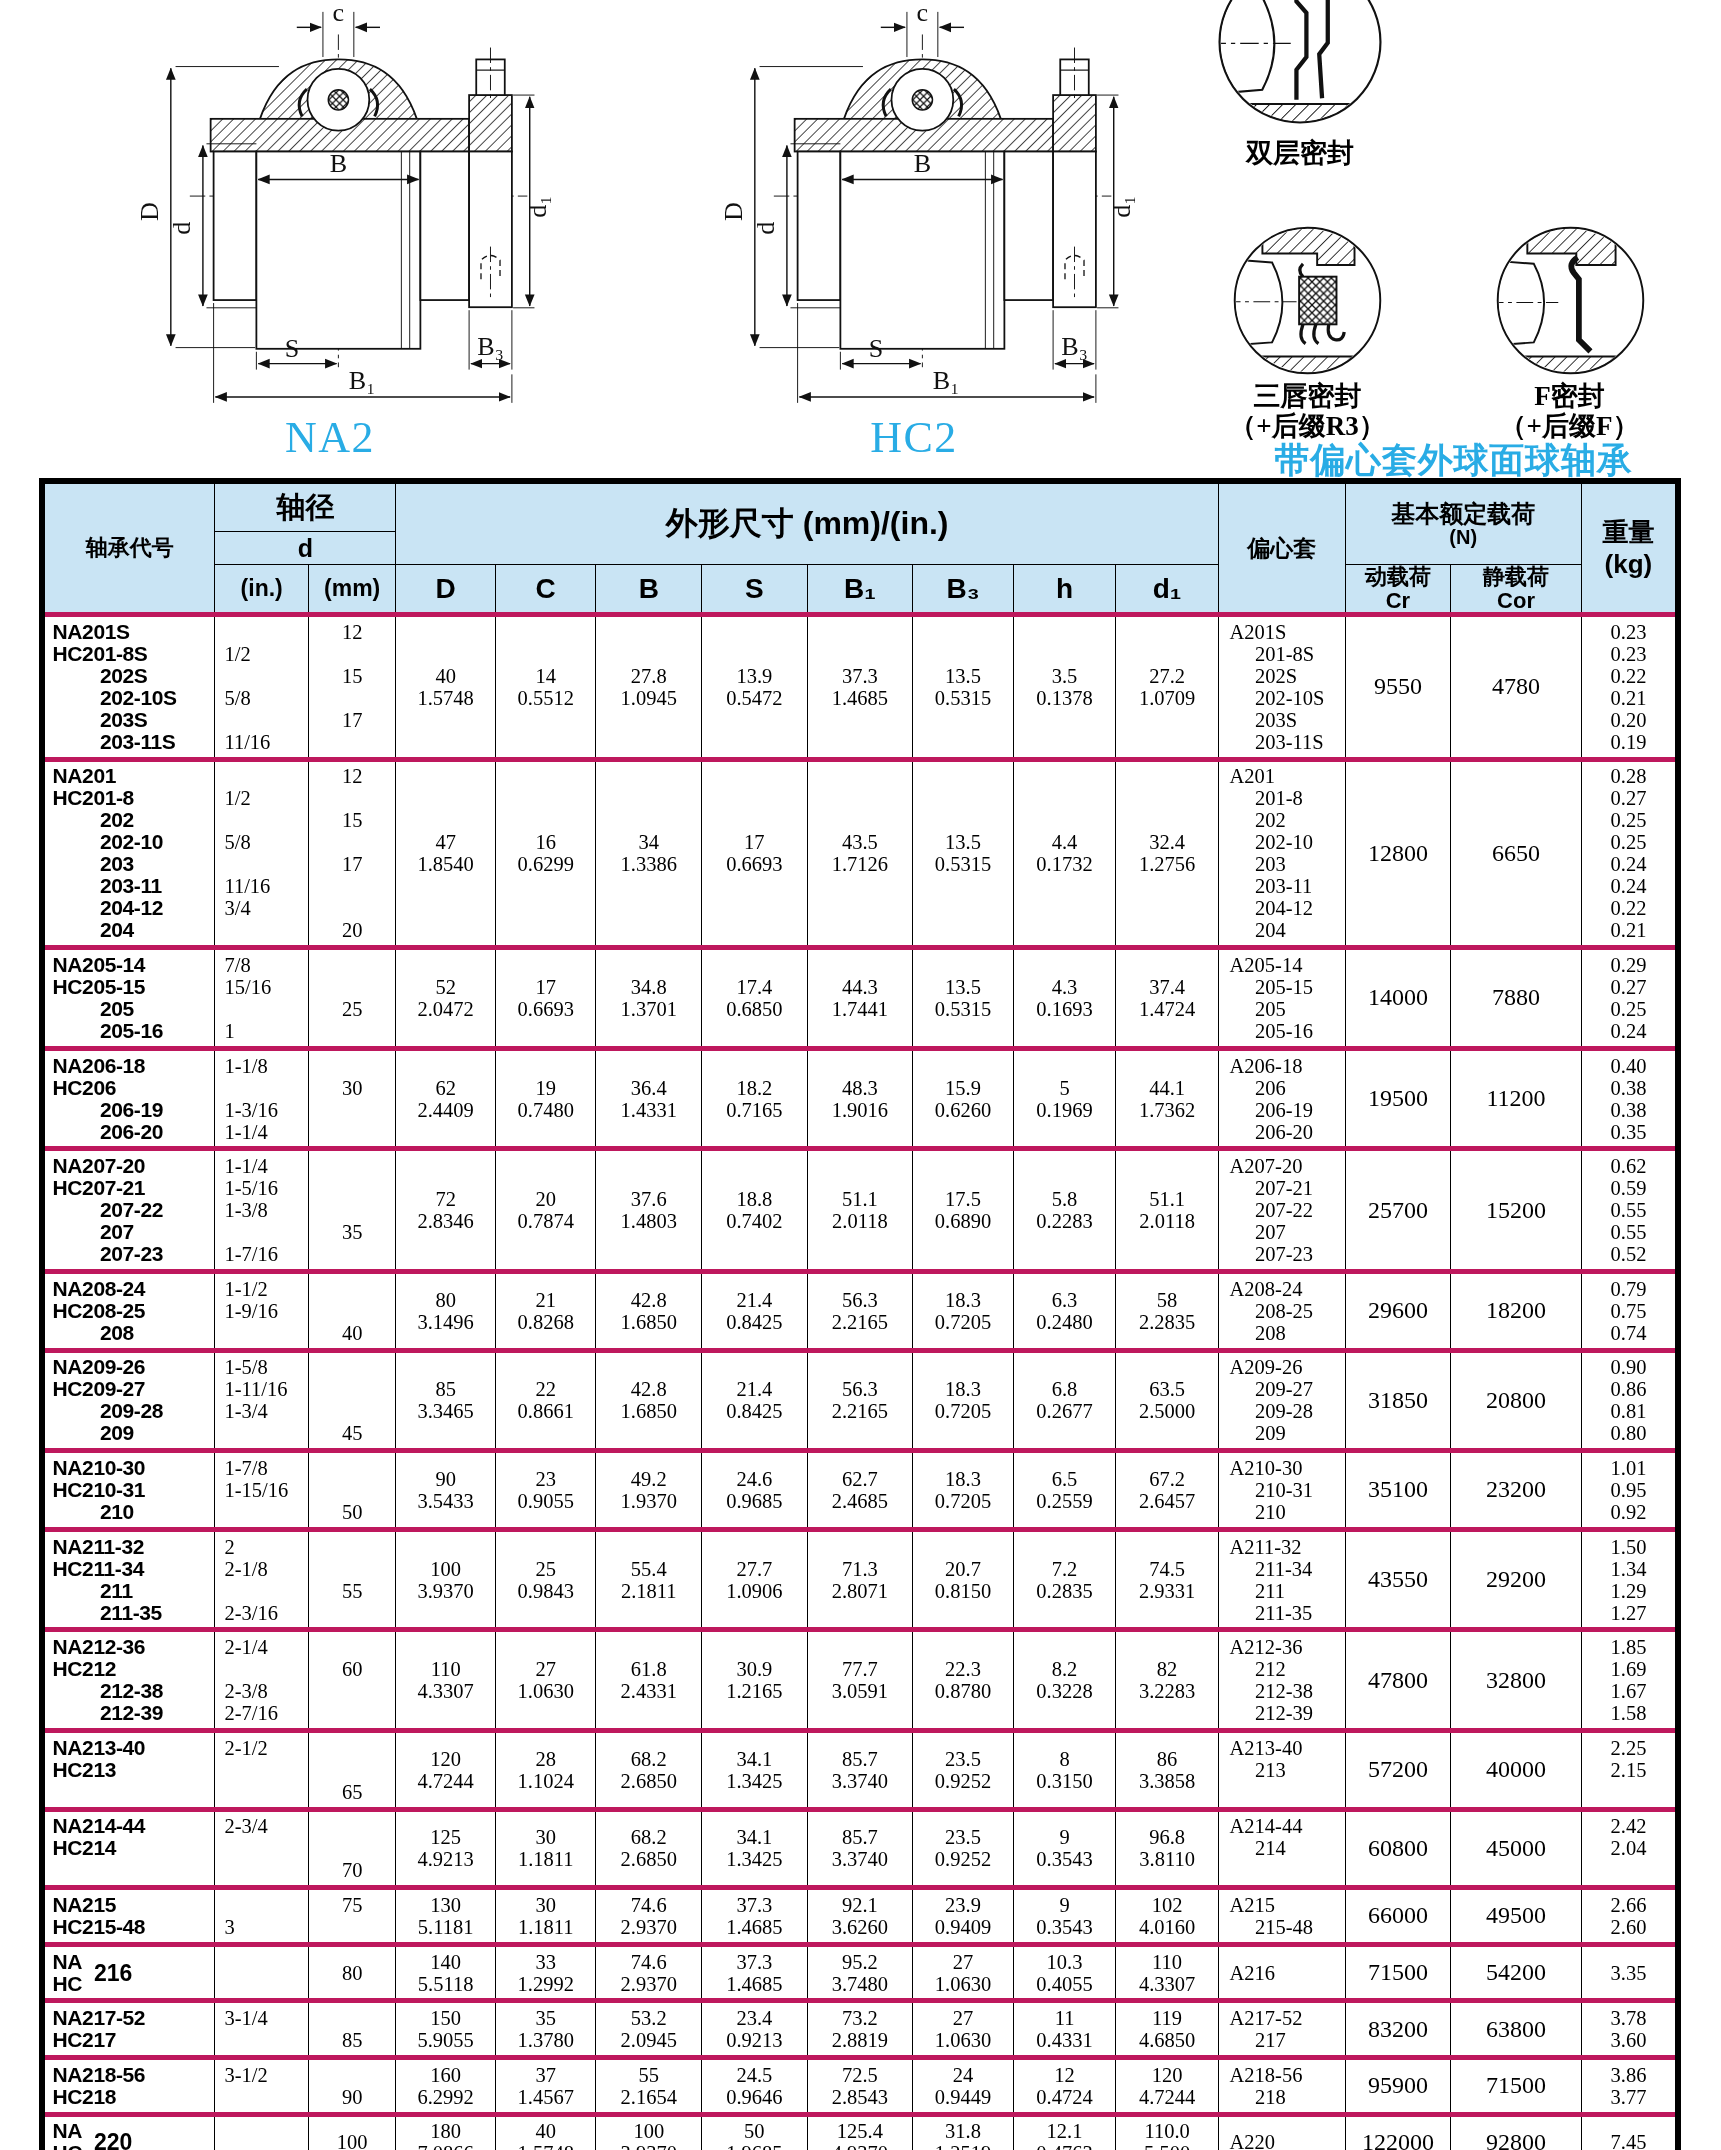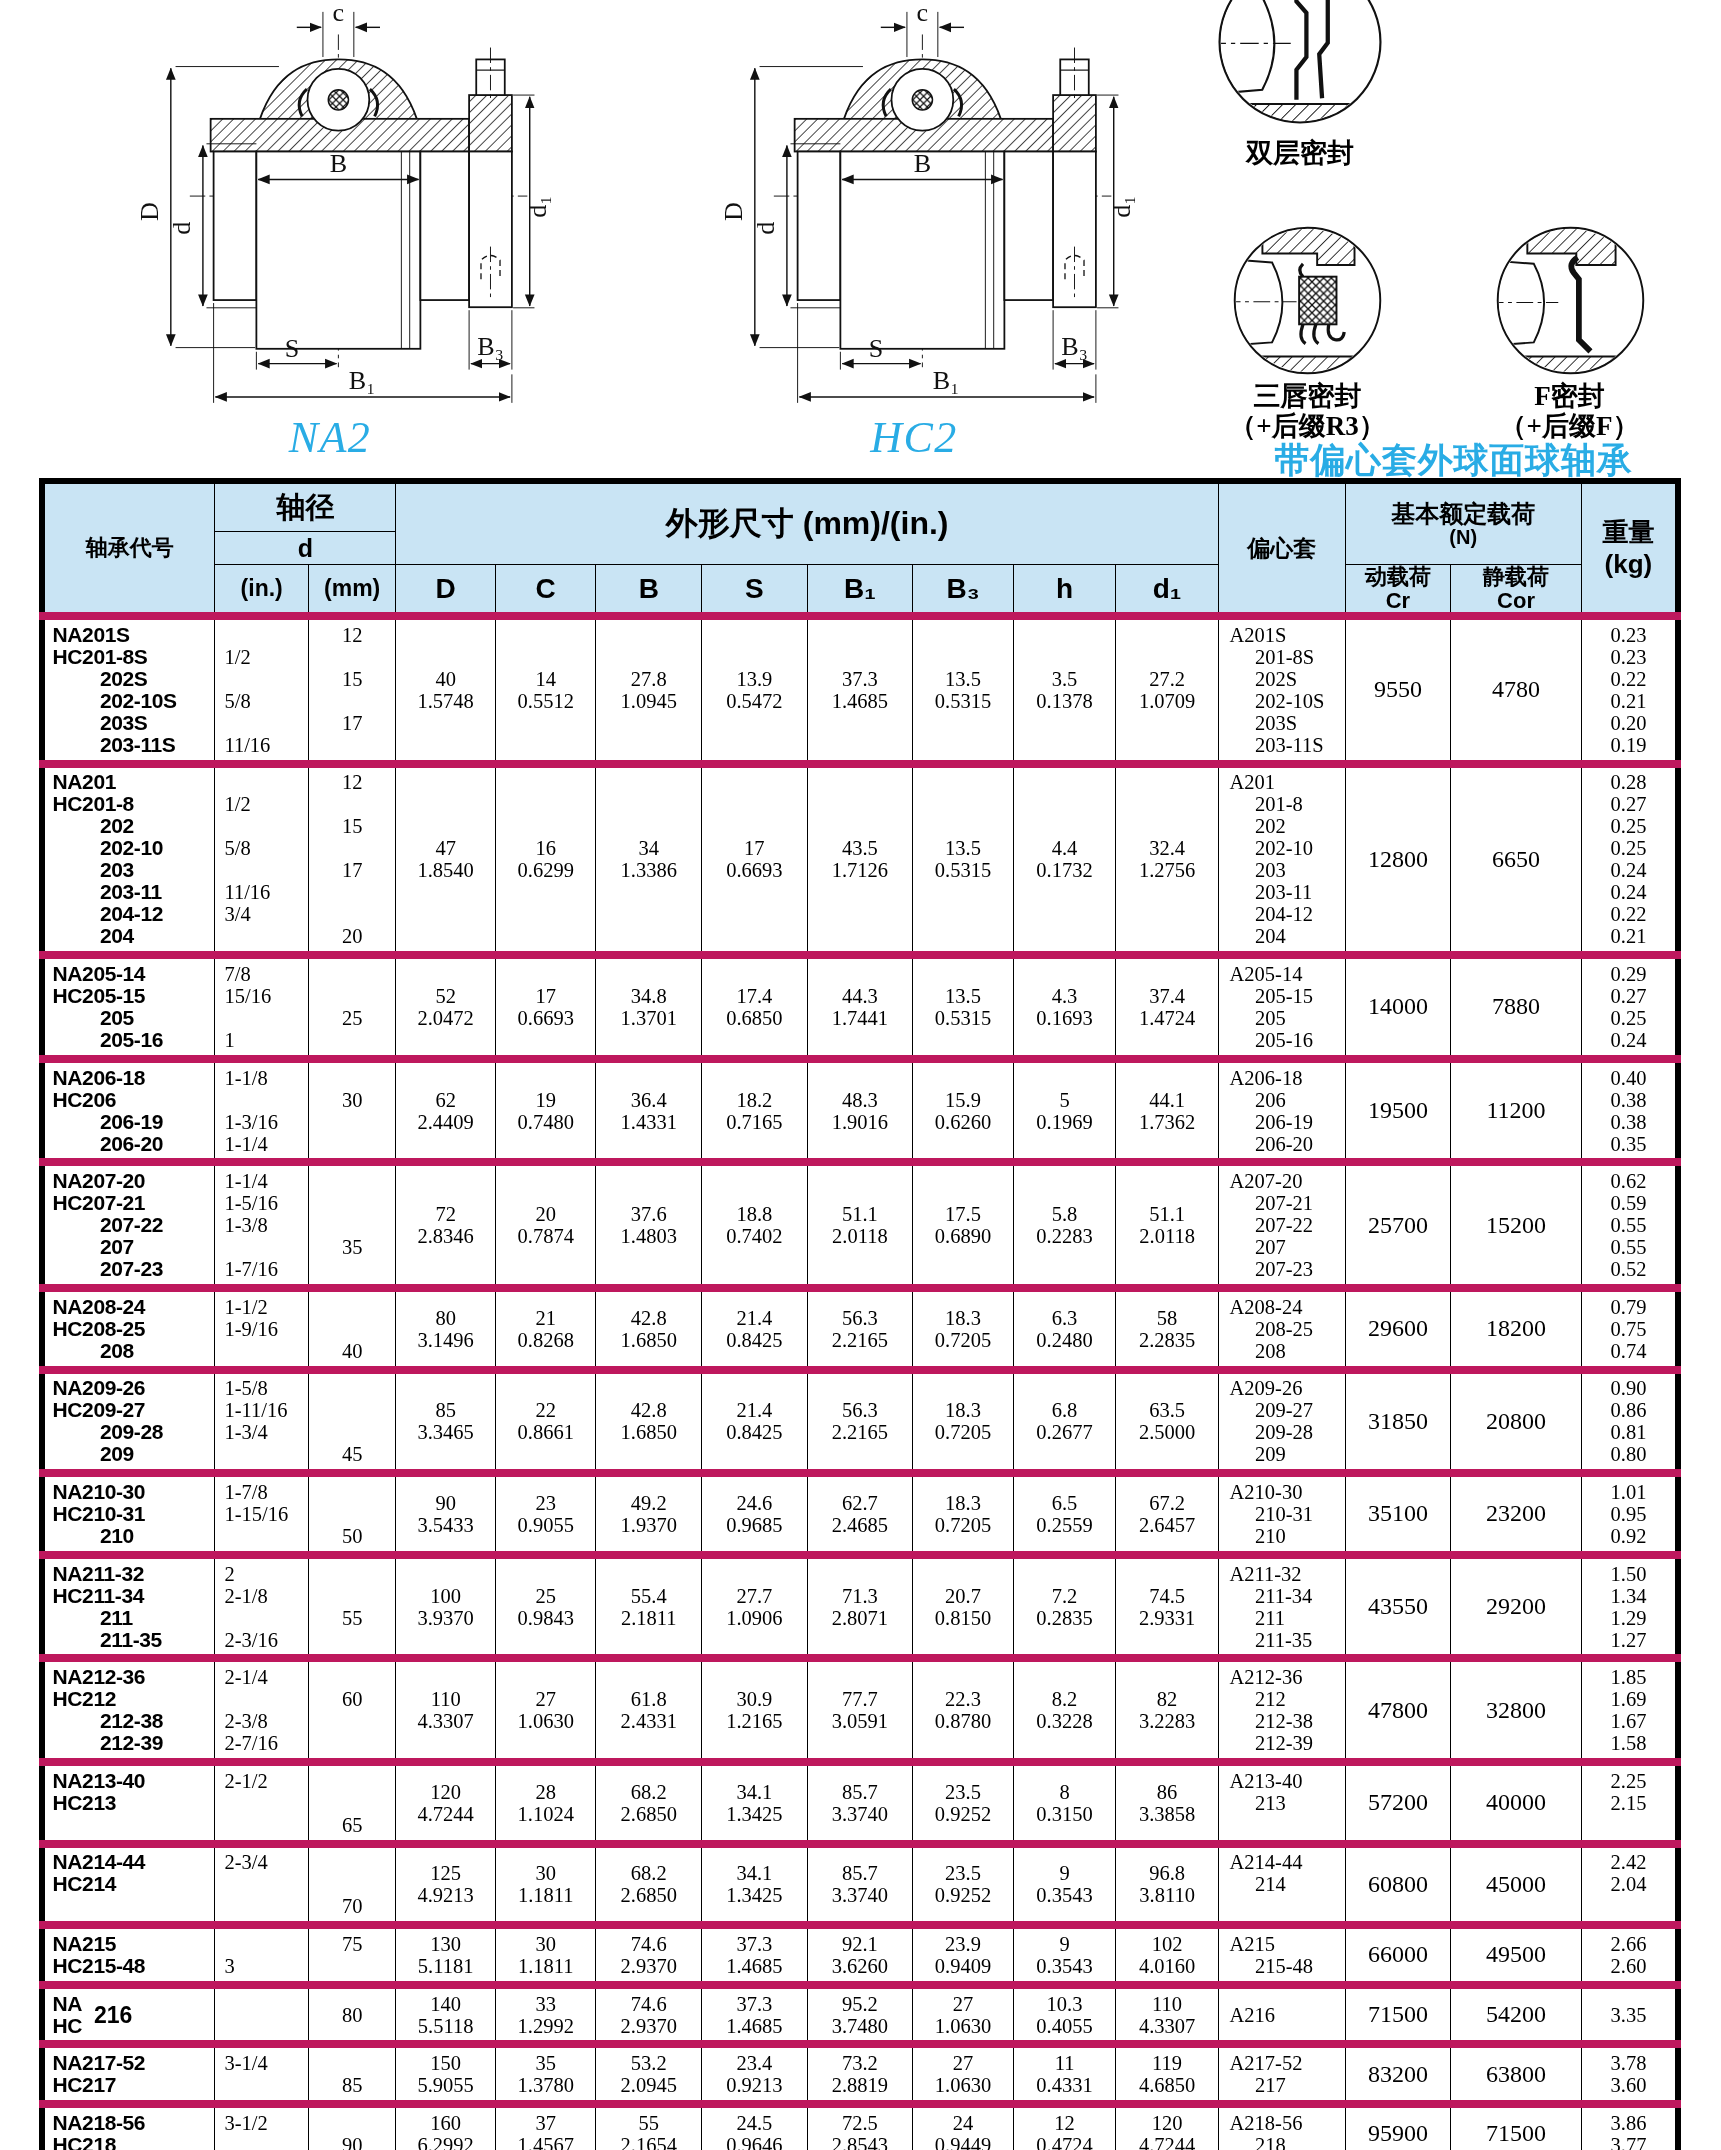--- a/index.html
+++ b/index.html
@@ -6,21 +6,21 @@
   body{width:1721px;height:2151px;font-family:"Liberation Sans","DejaVu Sans",sans-serif;color:#000;}
   .page{position:relative;width:1721px;height:2151px;overflow:hidden;background:#fff;}
 
   
   .figures{position:absolute;left:0;top:0;width:1721px;height:475px;}
   .fig{position:absolute;top:0;width:584px;height:475px;}
   .fig-na2{left:38px;}
   .fig-hc2{left:622px;}
   .fig svg{display:block;width:577px;height:410px;}
   .fig figcaption{text-align:center;font-family:"Liberation Serif","DejaVu Serif",serif;
-    font-size:44px;color:#29ace5;margin-top:1.5px;letter-spacing:1.5px;font-style:italic;}
+    font-size:44px;color:#29ace5;margin-top:1.5px;letter-spacing:1.5px;}
   .seals{position:absolute;left:1203px;top:0;width:501px;height:475px;}
   .seal-svg{position:absolute;}
   .seal-label{position:absolute;text-align:center;font-weight:bold;font-size:27px;
     font-family:"Liberation Serif","DejaVu Serif",serif;}
   .series-title{position:absolute;left:0;top:437px;width:501px;text-align:center;
     font-weight:bold;font-size:35px;color:#29ace5;letter-spacing:0.8px;}
 
   .dlab{font-family:"Liberation Serif","DejaVu Serif",serif;font-size:44px;fill:#111;}
   .cl{stroke:#111;stroke-width:1.6;stroke-dasharray:26 7 6 7;fill:none;}
   .ext{stroke:#111;stroke-width:1.6;fill:none;}
@@ -39,21 +39,21 @@
   .h-dims{font-size:32px;}
   .h-dimcol{font-size:28px;height:44px;}
   .h-ecc{font-size:23px;}
   .h-load{font-size:24px;line-height:27px;}
   .h-load .sub{font-size:20px;line-height:21px;}
   .h-ld2{font-size:22px;line-height:23.5px;height:44px;}
   .h-wt{font-size:26px;line-height:32px;}
 
   td{border-left:1.5px solid #000;border-right:1.5px solid #000;vertical-align:middle;
      padding:3.8px 0;background:#fff;}
-  tbody tr{border-top:8px solid #be185d;}
+  tbody tr{border-top:5px solid #be185d;}
   .ln{height:22px;line-height:22px;font-size:20.5px;text-align:center;white-space:nowrap;
       font-family:"Liberation Serif","DejaVu Serif",serif;}
   td.codes .ln{font-family:"Liberation Sans","DejaVu Sans",sans-serif;font-weight:bold;
       font-size:21px;letter-spacing:-0.4px;}
   td.codes .flush{text-align:left;padding-left:7.6px;}
   td.codes .indent{text-align:left;padding-left:55px;}
   td.ecc .ln{text-align:left;padding-left:10.6px;}
   td.ecc .indent{padding-left:36px;}
   td.din .ln{text-align:left;padding-left:9px;}
   td.loadv{text-align:center;font-family:"Liberation Serif","DejaVu Serif",serif;font-size:24px;}

